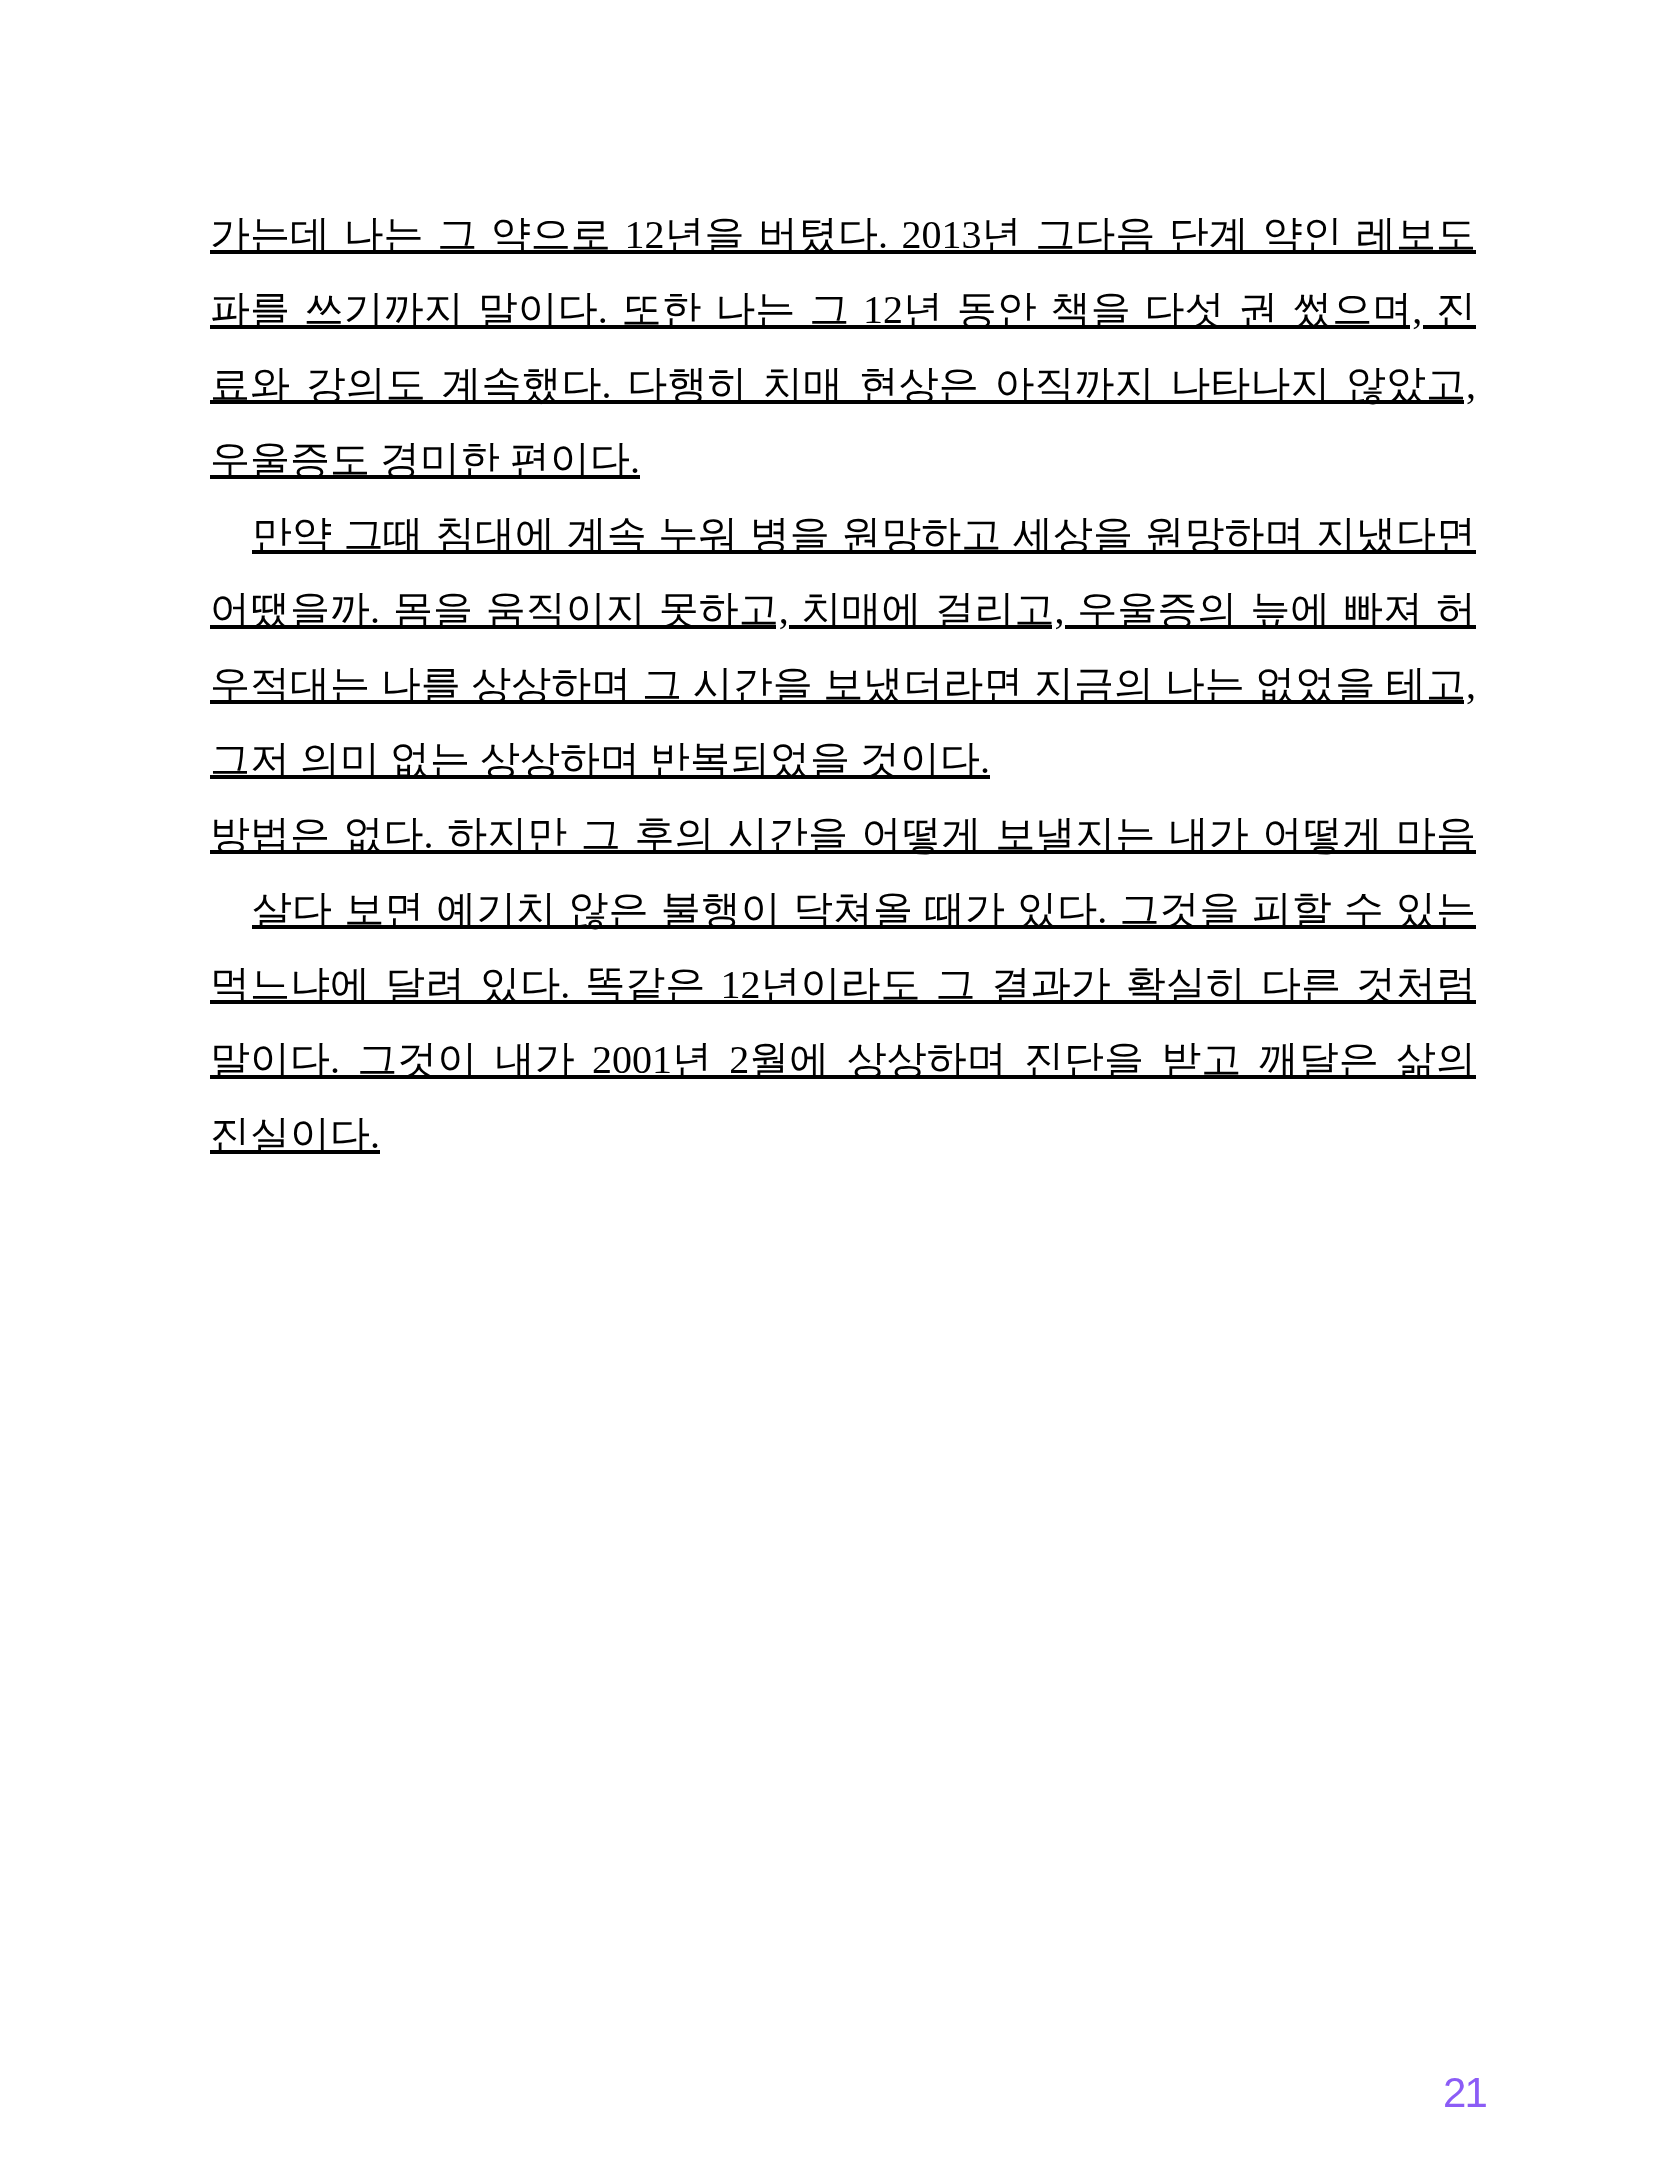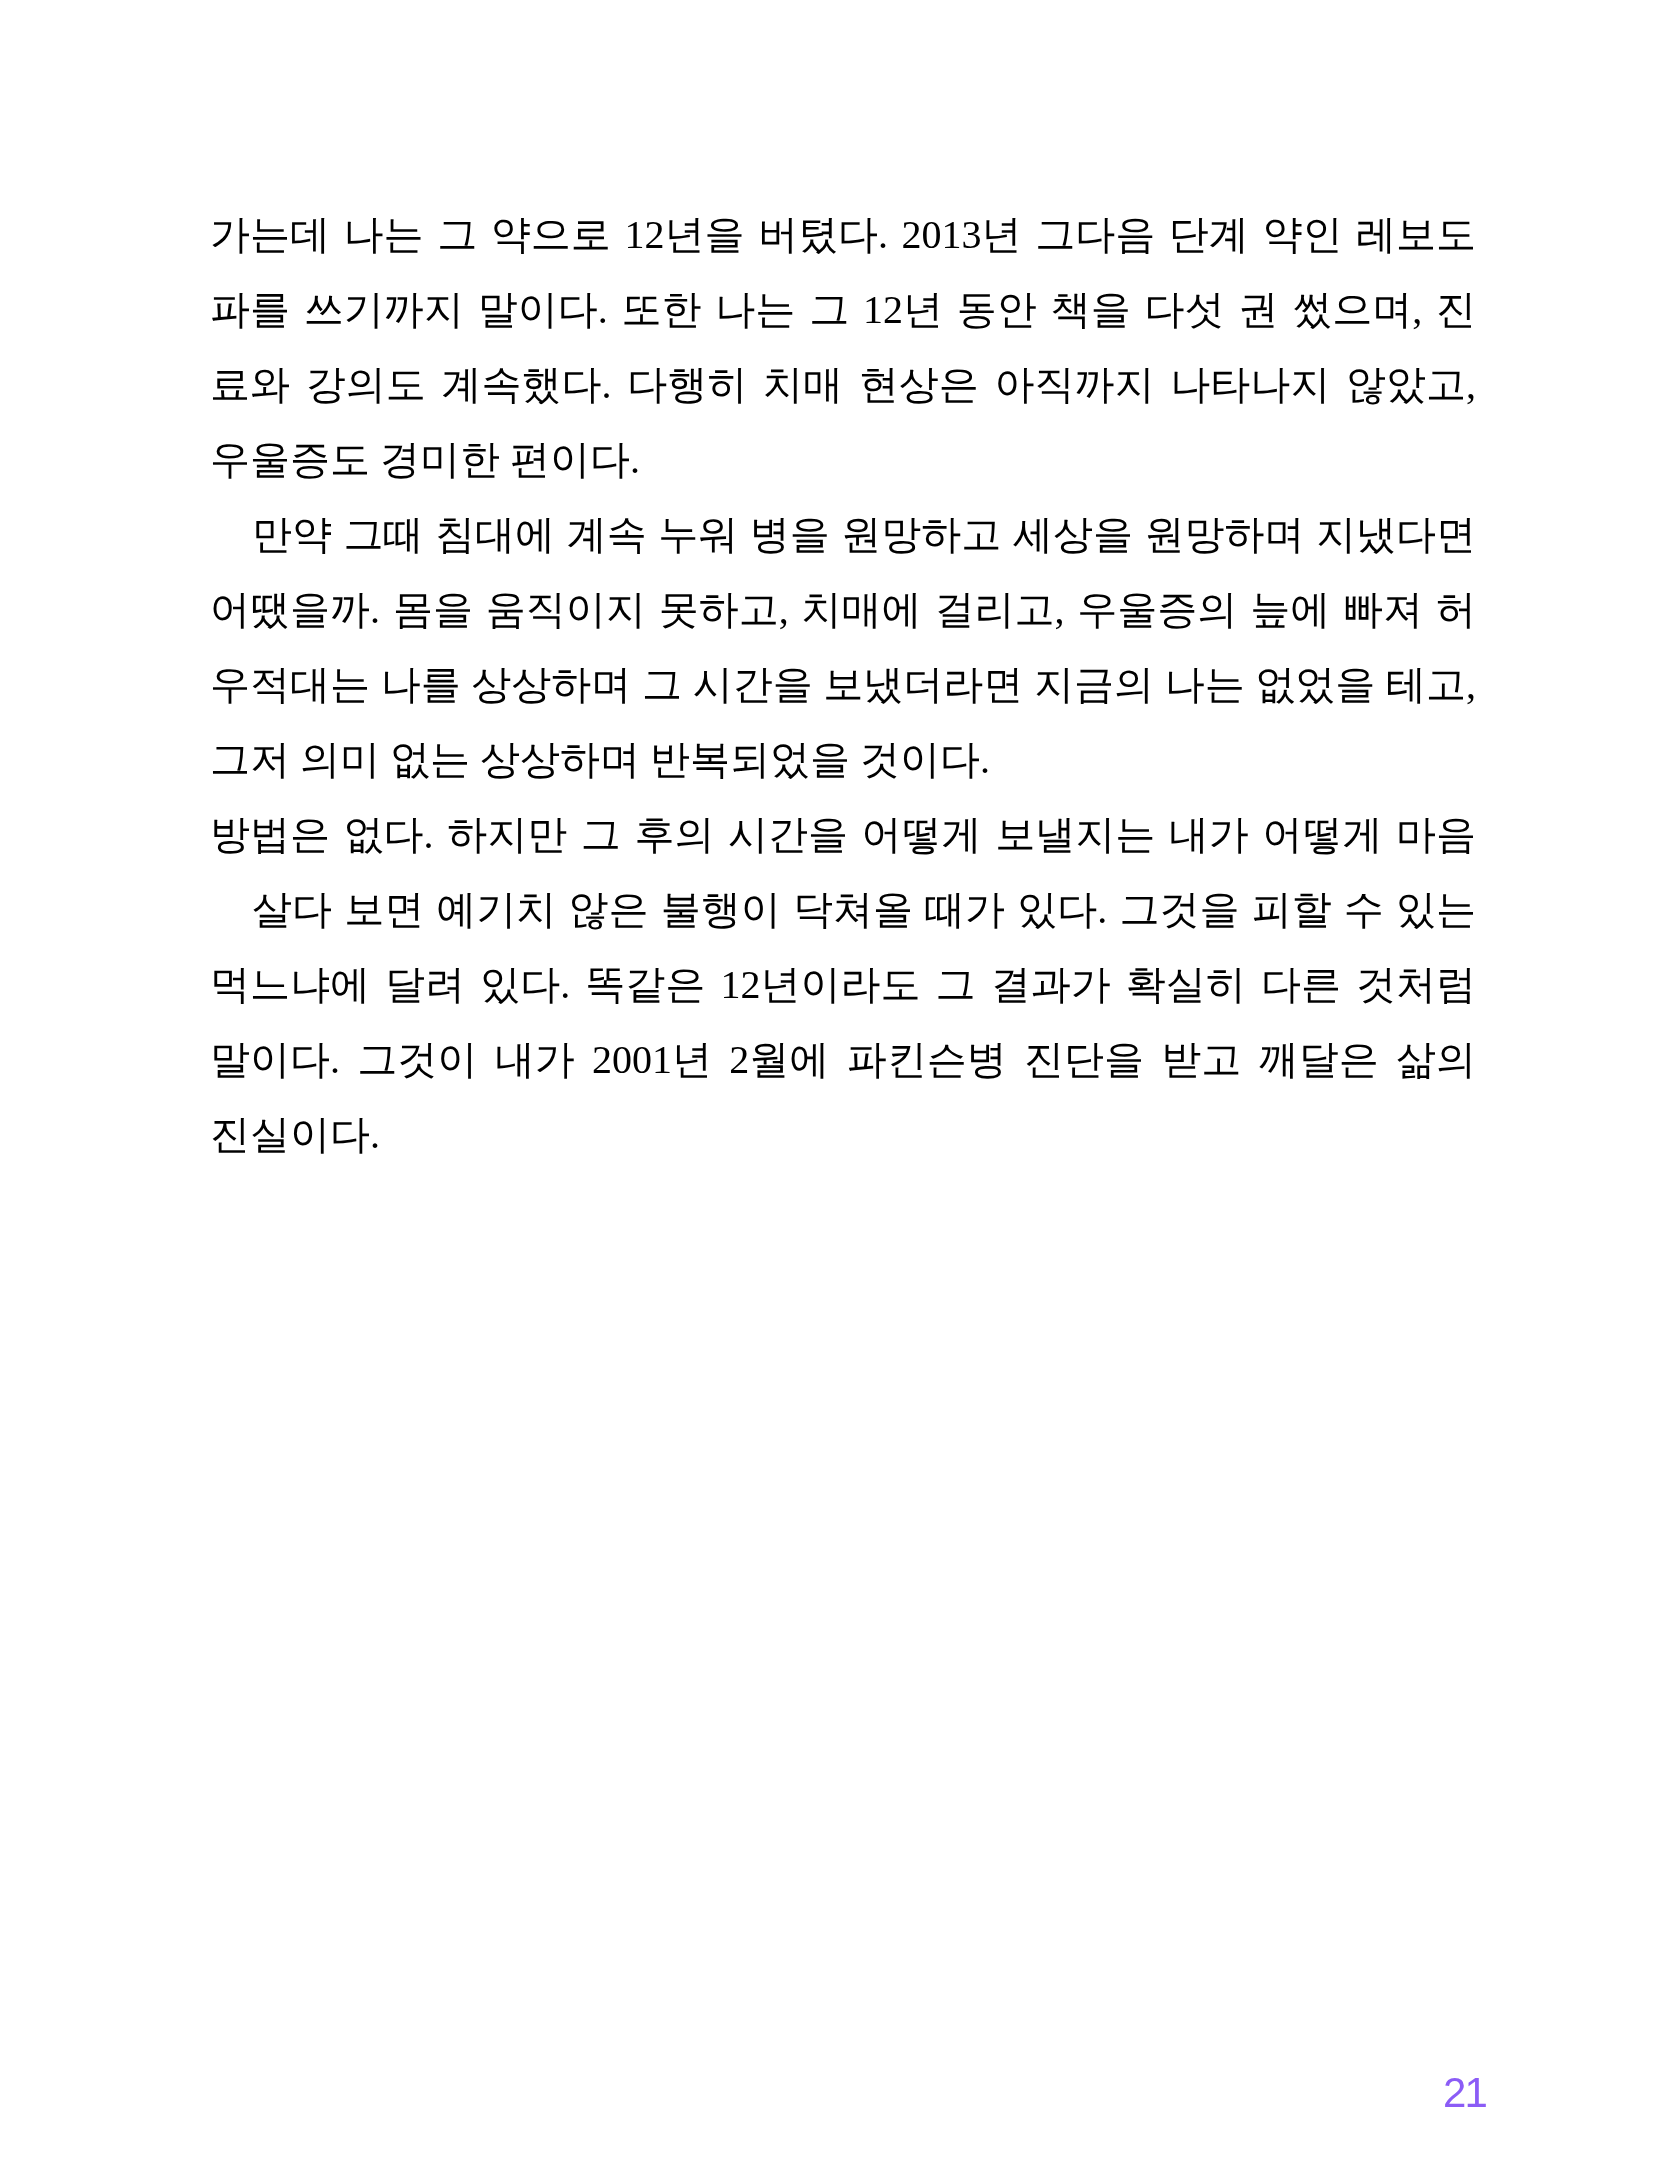--- a/index.html
+++ b/index.html
@@ -14,20 +14,21 @@
     background: #ffffff;
     overflow: hidden;
     font-family: "Liberation Serif", "DejaVu Serif", serif;
   }
   .text-block {
     position: absolute;
     left: 210px;
     top: 197px;
     width: 1266px;
     color: #000000;
+    text-decoration: underline;
   }
   .line {
     font-size: 40px;
     line-height: 75px;
     height: 75px;
     color: #000000;
     text-align: justify;
     text-align-last: justify;
     word-break: keep-all;
     overflow: hidden;
@@ -59,18 +60,18 @@
       <div class="line">파를 쓰기까지 말이다. 또한 나는 그 12년 동안 책을 다섯 권 썼으며, 진</div>
       <div class="line">료와 강의도 계속했다. 다행히 치매 현상은 아직까지 나타나지 않았고,</div>
       <div class="line plain">우울증도 경미한 편이다.</div>
       <div class="line indent">만약 그때 침대에 계속 누워 병을 원망하고 세상을 원망하며 지냈다면</div>
       <div class="line">어땠을까. 몸을 움직이지 못하고, 치매에 걸리고, 우울증의 늪에 빠져 허</div>
       <div class="line">우적대는 나를 상상하며 그 시간을 보냈더라면 지금의 나는 없었을 테고,</div>
       <div class="line plain">그저 의미 없는 상상하며 반복되었을 것이다.</div>
       <div class="line">방법은 없다. 하지만 그 후의 시간을 어떻게 보낼지는 내가 어떻게 마음</div>
       <div class="line indent">살다 보면 예기치 않은 불행이 닥쳐올 때가 있다. 그것을 피할 수 있는</div>
       <div class="line">먹느냐에 달려 있다. 똑같은 12년이라도 그 결과가 확실히 다른 것처럼</div>
-      <div class="line">말이다. 그것이 내가 2001년 2월에 파킨슨병 진단을 받고 깨달은 삶의</div>
+      <div class="line">말이다. 그것이 내가 2001년 2월에 상상하며 진단을 받고 깨달은 삶의</div>
       <div class="line plain">진실이다.</div>
     </div>
   <div class="page-number">21</div>
 </div>
 
 
 </body></html>

